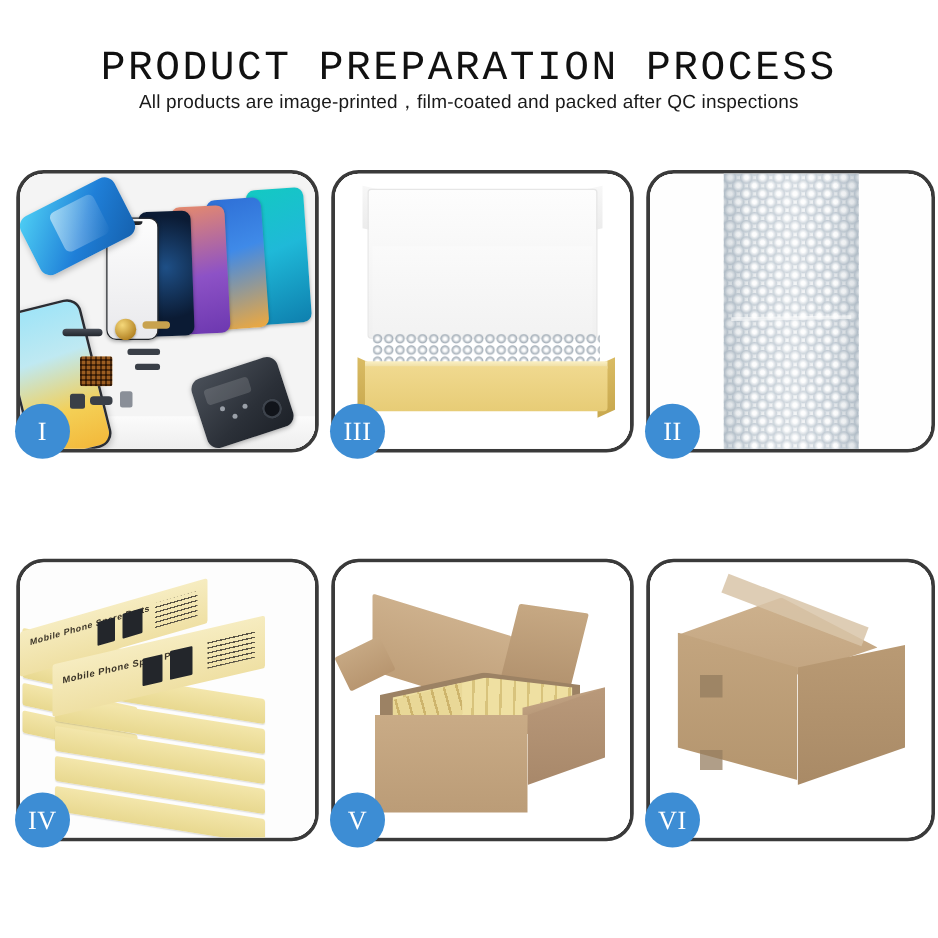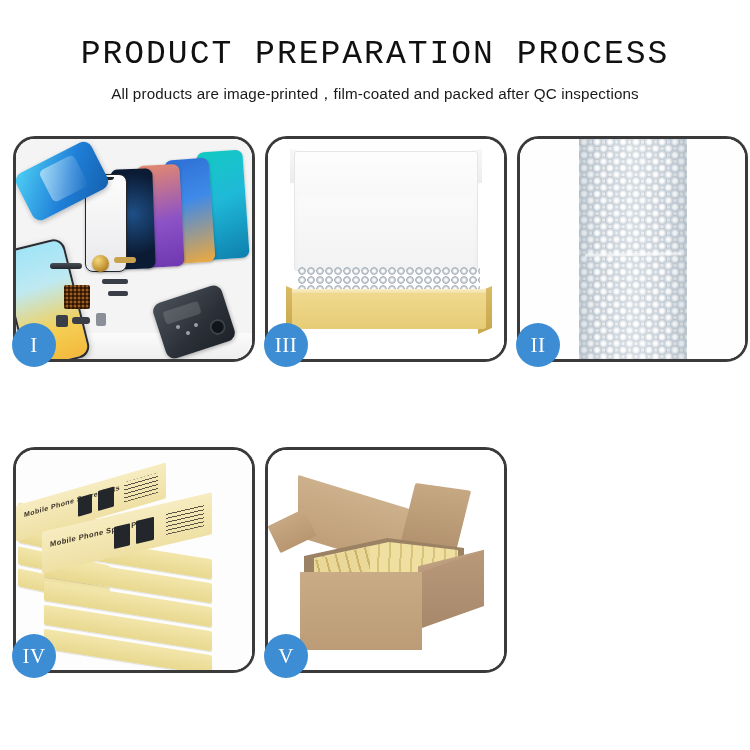--- a/index.html
+++ b/index.html
@@ -12,21 +12,21 @@
   }
   .page{width:750px;height:750px;position:relative;}
 
   
   .header{padding-top:38px;text-align:center;}
   .title{
     font-size:33px;letter-spacing:2.0px;color:#111;
     font-weight:400;line-height:1;white-space:nowrap;font-family:Liberation Mono, monospace;
   }
   .subtitle{
-    margin-top:13px;font-size:15.2px;color:#1a1a1a;
+    font-size:15.2px;color:#1a1a1a;
     letter-spacing:0.15px;white-space:nowrap;
   }
 
   
   .grid{
     position:absolute;left:13px;top:136px;
     width:729px;
     display:grid;
     grid-template-columns:242px 242px 231px;
     column-gap:10px;
@@ -457,15 +457,28 @@
         <div class="c5-inner"></div>
         <div class="c5-contents"></div>
         <div class="c5-contents2"></div>
         <div class="c5-flap-front"></div>
         <div class="c5-side"></div>
         <div class="c5-front"></div>
       </div>
       <div class="badge">V</div>
     </div>
 
+    <div class="panel">
+      <div class="inner">
+        <div class="p6-bg"></div>
+        <div class="c6-shine"></div>
+        <div class="c6-top"></div>
+        <div class="c6-tape"></div>
+        <div class="c6-front"></div>
+        <div class="c6-right"></div>
+        <div class="c6-label"></div>
+        <div class="c6-label2"></div>
+      </div>
+      <div class="badge">VI</div>
+    </div>
 
   </div>
 </div>
 
 </body></html>

